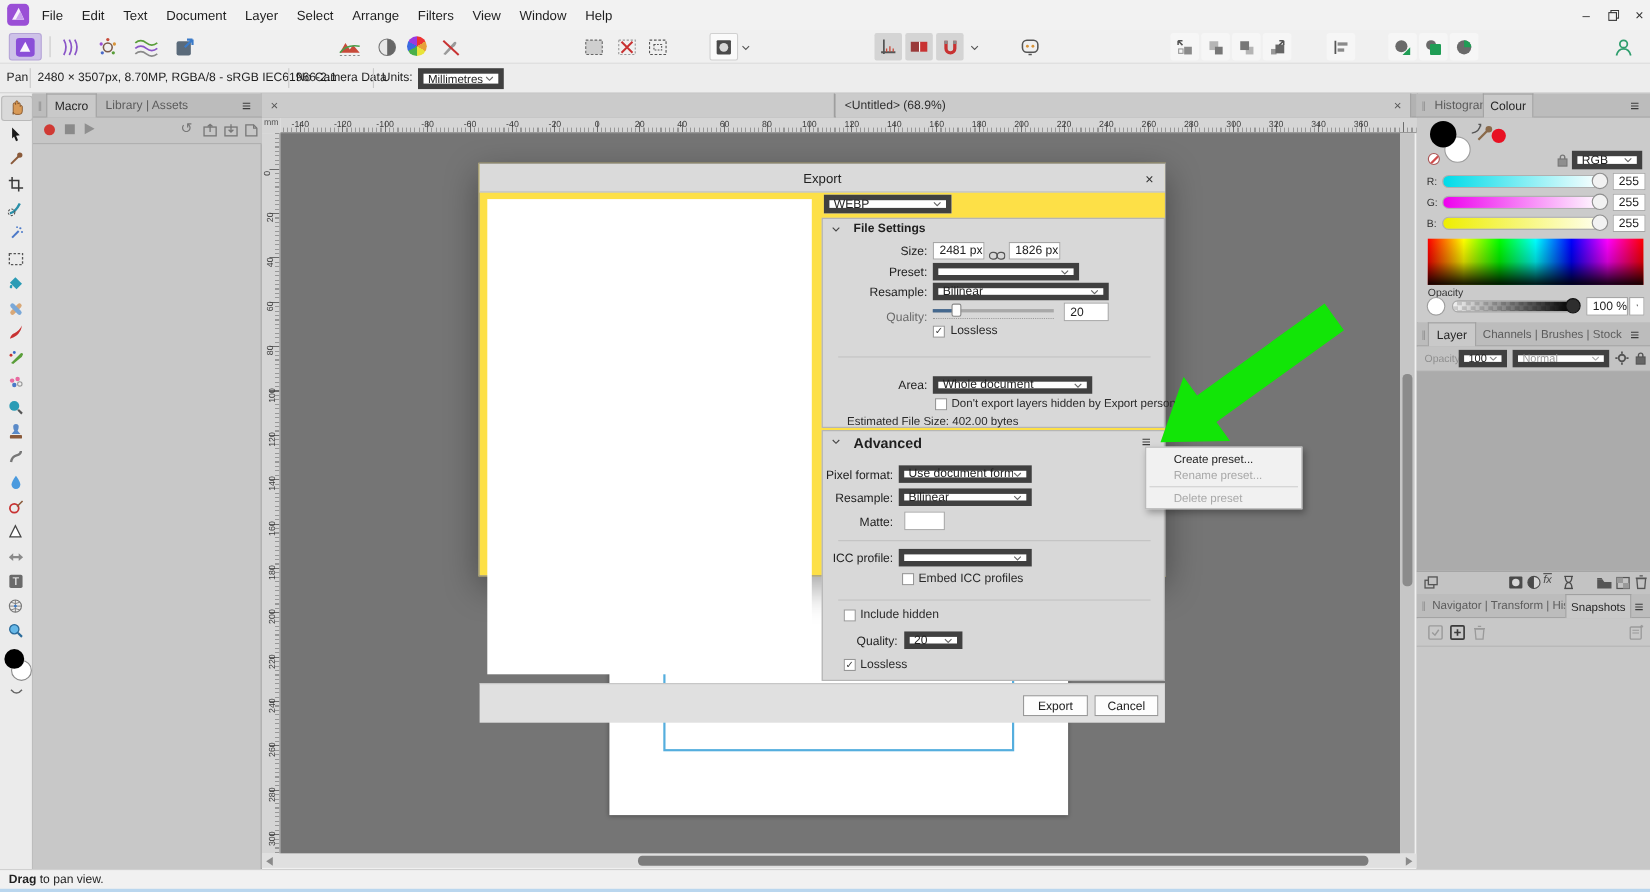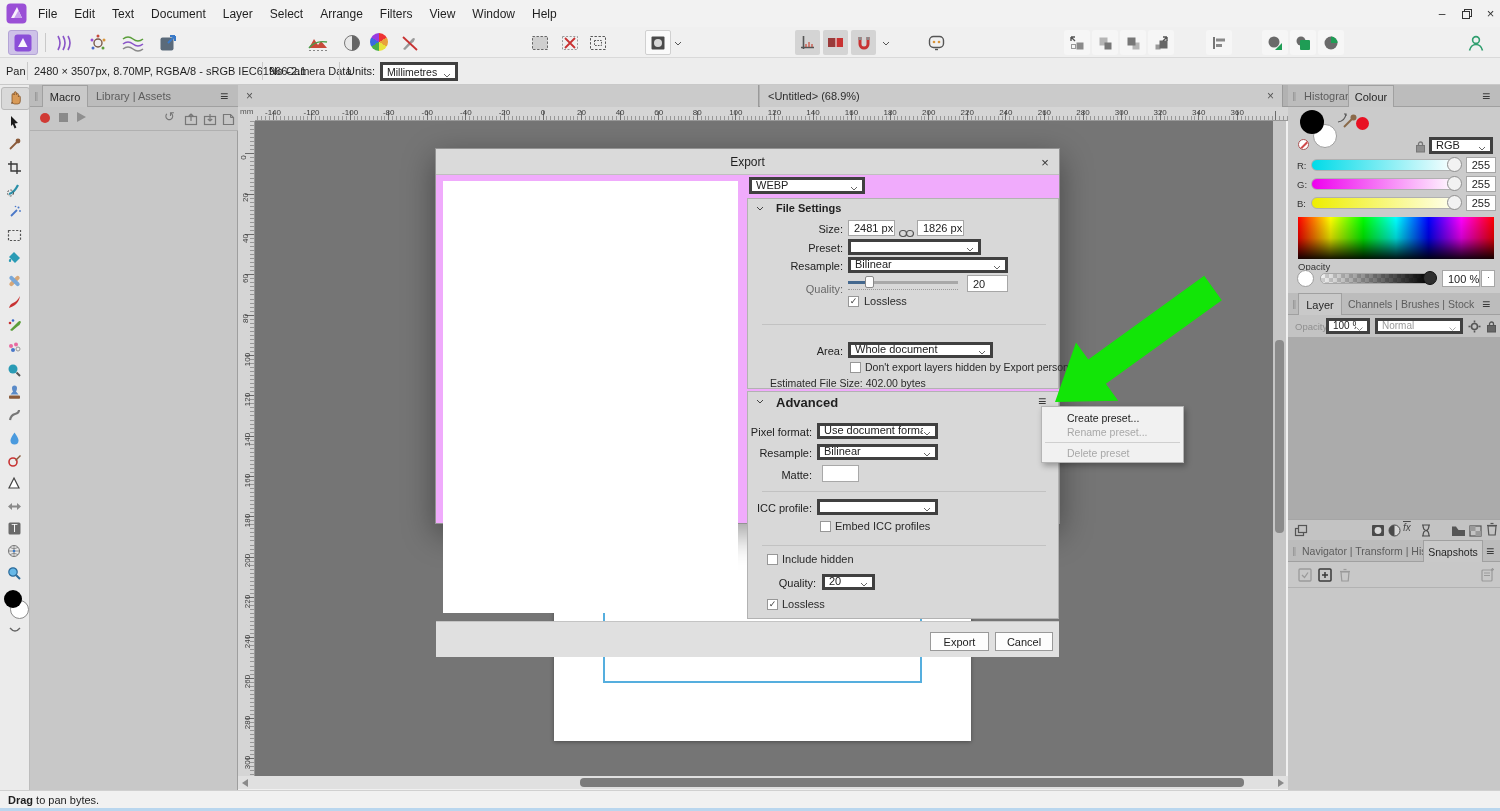--- a/index.html
+++ b/index.html
@@ -1,21 +1,21 @@
 <!DOCTYPE html>
 <html><head>
 <meta charset="utf-8">
 <style>
   html,body{margin:0;padding:0}
   body{width:1500px;height:811px;position:relative;overflow:hidden;
        font-family:"Liberation Sans",sans-serif;background:#f0f0f0;color:#222}
   .abs{position:absolute;box-sizing:border-box}
   .txt{white-space:nowrap}
   .f11{font-size:11px}
-  .dd{background:#fff;border:3px solid #404040;display:flex;align-items:flex-end;
+  .dd{background:#fff;border:5px solid #404040;display:flex;align-items:center;
       font-size:11px;color:#222;padding:0 4px}
   .dd .v{flex:1;overflow:hidden;white-space:nowrap}
   .field{background:#fff;border:1px solid #a6a6a6;font-size:11px;color:#222;
          display:flex;align-items:center;padding:0 5px;white-space:nowrap}
   .chkbox{width:11px;height:11px;background:#fff;border:1px solid #979797;
           font-size:9px;line-height:9px;text-align:center;color:#3a3a3a}
   .rlab{text-align:right;font-size:11px;color:#222;white-space:nowrap}
   .btn{background:#fdfdfd;border:1px solid #999;font-size:11px;color:#222;
        display:flex;align-items:center;justify-content:center;cursor:default}
   .tabbar{background:#bcbcbc;border-bottom:1px solid #a0a0a0}
@@ -702,24 +702,24 @@
 <div class="abs" style="left:1481px;top:568px"><svg width="13" height="14">
       <rect x="1" y="2" width="10" height="11" rx="1" fill="none" stroke="#9a9a9a" stroke-width="1.2"></rect>
       <line x1="3" y1="5" x2="9" y2="5" stroke="#9a9a9a"></line>
       <line x1="3" y1="7.5" x2="9" y2="7.5" stroke="#9a9a9a"></line>
       <line x1="10" y1="1.5" x2="13" y2="1.5" stroke="#9a9a9a" stroke-width="1.2"></line>
       <line x1="11.5" y1="0" x2="11.5" y2="3" stroke="#9a9a9a" stroke-width="1.2"></line>
     </svg></div>
 <div class="abs" style="left:1288px;top:588px;width:212px;height:202px;background:#c8c8c8"></div>
 
 <div class="abs txt f11" style="left:8px;top:794px;color:#1f1f1f">
-  <b>Drag</b><span> to pan bytes.</span>
-</div>
-
-<div class="abs" style="left:435px;top:148px;width:625px;height:376px;background:#f0abfc;border:1px solid #939393;box-shadow:0 10px 30px rgba(0,0,0,.4);z-index:20">
+  <b>Drag</b><span> to pan view.</span>
+</div>
+
+<div class="abs" style="left:435px;top:148px;width:625px;height:376px;background:#fde047;border:1px solid #939393;box-shadow:0 10px 30px rgba(0,0,0,.4);z-index:20">
   <div class="abs" style="left:0;top:0;width:623px;height:26px;background:#dadada;border-bottom:1px solid #bfbfbf;display:flex;align-items:center;justify-content:center">
     <span style="font-size:12px;color:#1f1f1f">Export</span>
   </div>
   <div class="abs" style="left:601px;top:5px;width:16px;height:16px;display:flex;align-items:center;justify-content:center;font-size:13px;color:#333">×</div>
 
   <div class="abs" style="left:7px;top:32px;width:295px;height:432px;background:#ffffff"></div>
 
   <div class="abs dd" style="left:313px;top:28px;width:116px;height:17px">
     <span class="v">WEBP</span>
     <svg width="8" height="5">

